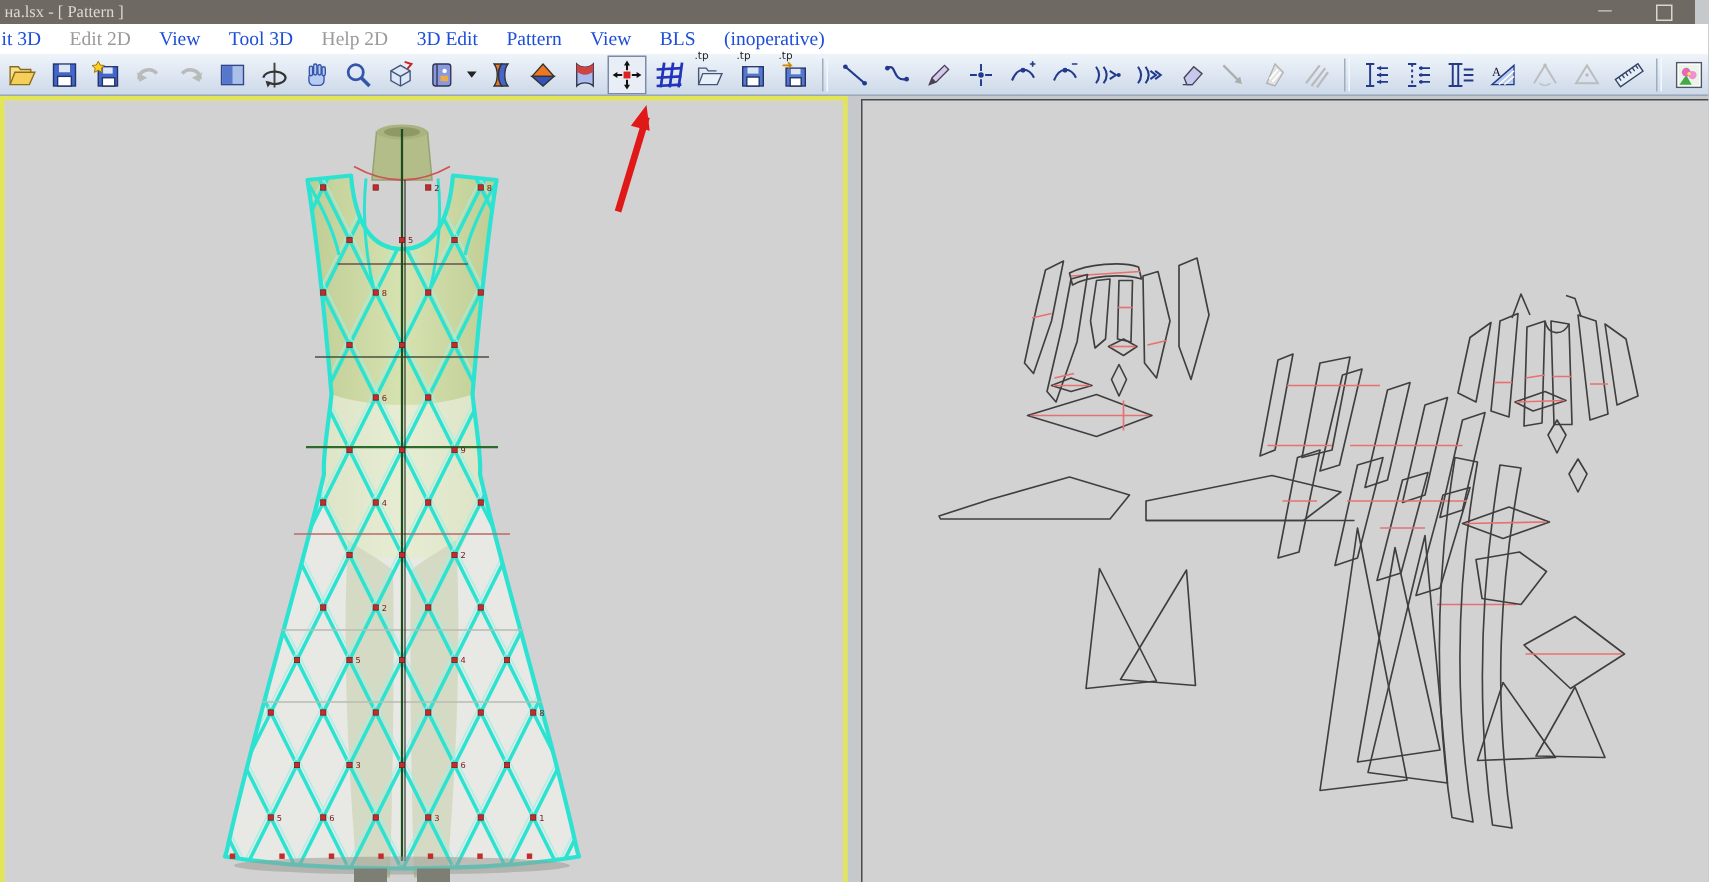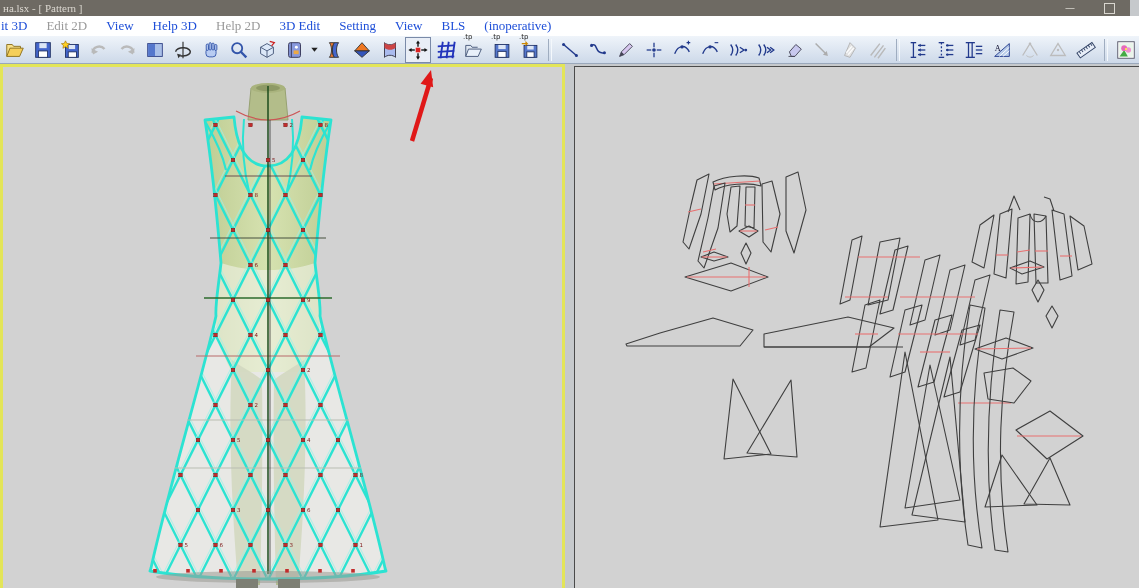--- a/index.html
+++ b/index.html
@@ -53,24 +53,24 @@
     </div>
     <div class="win-btn" id="btn-max">
       <span class="box"></span>
     </div>
   </div>
 
   <div id="menubar">
       <div class="menu-item">it 3D</div>
       <div class="menu-item disabled">Edit 2D</div>
       <div class="menu-item">View</div>
-      <div class="menu-item">Help 3D</div>
+      <div class="menu-item">Tool 3D</div>
       <div class="menu-item disabled">Help 2D</div>
       <div class="menu-item">3D Edit</div>
-      <div class="menu-item">Setting</div>
+      <div class="menu-item">Pattern</div>
       <div class="menu-item">View</div>
       <div class="menu-item">BLS</div>
       <div class="menu-item">(inoperative)</div>
     </div>
 
   <div id="toolbar">
       <div class="tb-btn">
         <svg width="22" height="22" viewBox="0 0 24 24">
           <path d="M3 19 L3 6 L9 6 L10.5 8 L18 8 L18 10" fill="#f8e08a" stroke="#8a6d1a"></path>
           <path d="M3 19 L6.5 10 L21 10 L17 19 Z" fill="#f5cf5a" stroke="#8a6d1a"></path>

